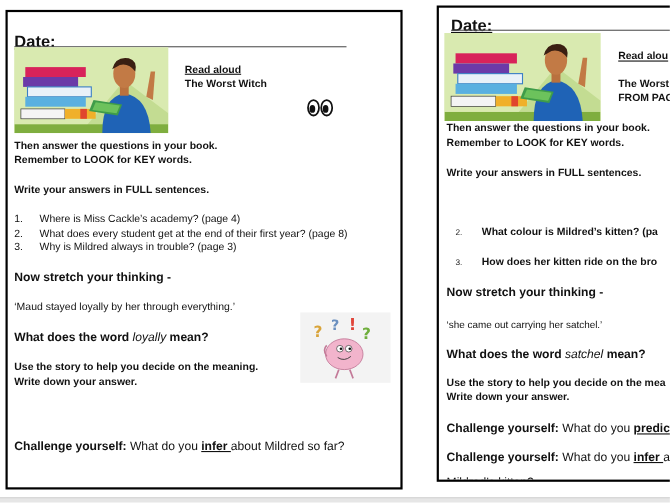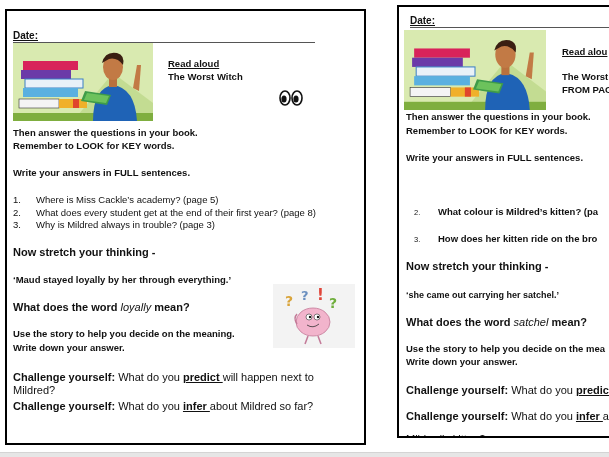--- a/index.html
+++ b/index.html
@@ -8,37 +8,37 @@
 
   .viewport { position: absolute; left: 0; top: 0; width: 609px; height: 452px; background: #fff; overflow: hidden; }
   .bottom-strip { position: absolute; left: 0; top: 452px; width: 609px; height: 5px; background: #e6e6e6; border-top: 1px solid #d4d4d4; }
 
   .page { position: absolute; border: 2px solid #000; background: #fff; overflow: hidden; }
   .page.left { left: 5px; top: 9px; width: 361px; height: 436px; }
   .page.right { left: 397px; top: 5px; width: 240px; height: 433px; }
 
   .abs { position: absolute; white-space: nowrap; }
 
-  .date-label { font-weight: bold; font-size: 10px; text-decoration: underline; }
+  .date-label { font-weight: bold; font-size: 15px; text-decoration: underline; }
   .date-line { position: absolute; height: 1px; background: #555; }
 
   .illustration { position: absolute; overflow: hidden; background: linear-gradient(#dcebb6, #cfe3a0); }
   .illustration svg { width: 100%; height: 100%; display: block; }
 
   .read-aloud { font-weight: bold; font-size: 9.5px; line-height: 13px; }
   .read-aloud .ra-title { text-decoration: underline; }
 
   .bold-line { font-weight: bold; font-size: 9.5px; }
   .q-item { font-size: 9.5px; }
   .q-item .num { display: inline-block; width: 23px; }
   .q-item.bold { font-weight: bold; }
   .q-item.bold .num { font-size: 7.5px; font-weight: normal; width: 32px; padding-left: 8px; }
 
   .stretch-heading { font-weight: bold; font-size: 11px; }
-  .quote { font-weight: bold; font-size: 9.5px; }
+  .quote { font-weight: normal; font-size: 9.5px; }
   .word-q { font-weight: bold; font-size: 11px; }
   .word-q i { font-weight: normal; }
 
   .challenge { font-size: 11px; line-height: 13px; white-space: normal; }
   .challenge b { font-weight: bold; }
   .challenge u { font-weight: bold; }
 
   .eyes-icon svg { display: block; }
   .brain-box { position: absolute; background: #f3f3f3; }
 </style>
@@ -88,21 +88,21 @@
         <ellipse cx="5" cy="10" rx="2.6" ry="3.6" fill="#111"></ellipse>
         <ellipse cx="17" cy="10" rx="2.6" ry="3.6" fill="#111"></ellipse>
       </svg>
     </div>
 
     <div class="abs bold-line" style="left:6px; top:116px;">Then answer the questions in your book.</div>
     <div class="abs bold-line" style="left:6px; top:129px;">Remember to LOOK for KEY words.</div>
     <div class="abs bold-line" style="left:6px; top:156px;">Write your answers in FULL sentences.</div>
 
     <div class="abs q-item" style="left:6px; top:183px;">
-      <span class="num">1.</span><span>Where is Miss Cackle’s academy?  (page 5)</span>
+      <span class="num">1.</span><span>Where is Miss Cackle’s academy?  (page 4)</span>
     </div>
     <div class="abs q-item" style="left:6px; top:196px;">
       <span class="num">2.</span><span>What does every student get at the end of their first year? (page 8)</span>
     </div>
     <div class="abs q-item" style="left:6px; top:208px;">
       <span class="num">3.</span><span>Why is Mildred always in trouble? (page 3)</span>
     </div>
 
     <div class="abs stretch-heading" style="left:6px; top:235px;">Now stretch your thinking -</div>
     <div class="abs quote" style="left:6px; top:263px;">‘Maud stayed loyally by her through everything.’</div>
@@ -123,23 +123,20 @@
         <circle cx="44" cy="33" r="3" fill="#fff" stroke="#333" stroke-width="0.6"></circle>
         <circle cx="37" cy="33" r="1.2" fill="#111"></circle>
         <circle cx="45" cy="33" r="1.2" fill="#111"></circle>
         <path d="M34,41 Q40,45 46,40" stroke="#333" stroke-width="0.8" fill="none"></path>
         <line x1="35" y1="52" x2="32" y2="60" stroke="#c37a98" stroke-width="1.5"></line>
         <line x1="45" y1="52" x2="48" y2="60" stroke="#c37a98" stroke-width="1.5"></line>
         <path d="M24,40 Q20,34 24,30" stroke="#c37a98" stroke-width="1.5" fill="none"></path>
       </svg>
     </div>
 
-    <div class="abs challenge" style="left:6px; top:360px; width:320px;">
-      <b>Challenge yourself:</b><span> What do you </span><u>predict </u><span>will happen next to Mildred?</span>
-    </div>
     <div class="abs challenge" style="left:6px; top:389px; width:340px;">
       <b>Challenge yourself:</b><span> What do you </span><u>infer </u><span>about Mildred so far?</span>
     </div>
   </div>
 
   <div class="page right">
 
     <div class="abs date-label" style="left:11px; top:8px;">Date:</div>
     <div class="date-line" style="left:11px; top:20px; width:230px;"></div>
 

